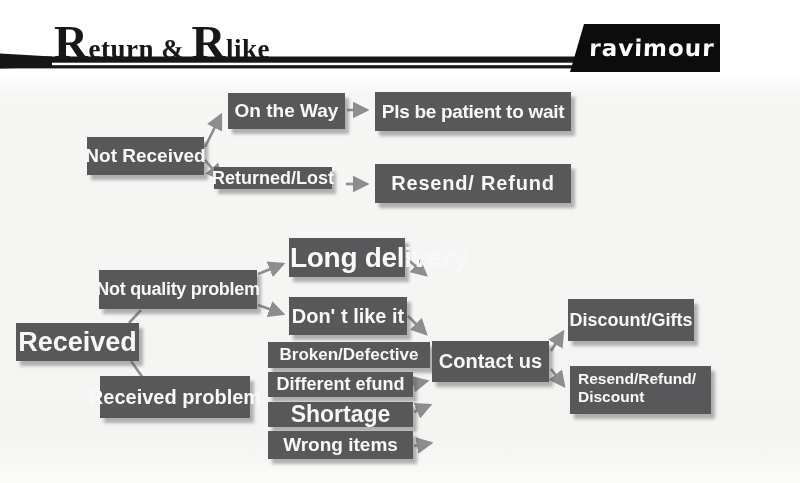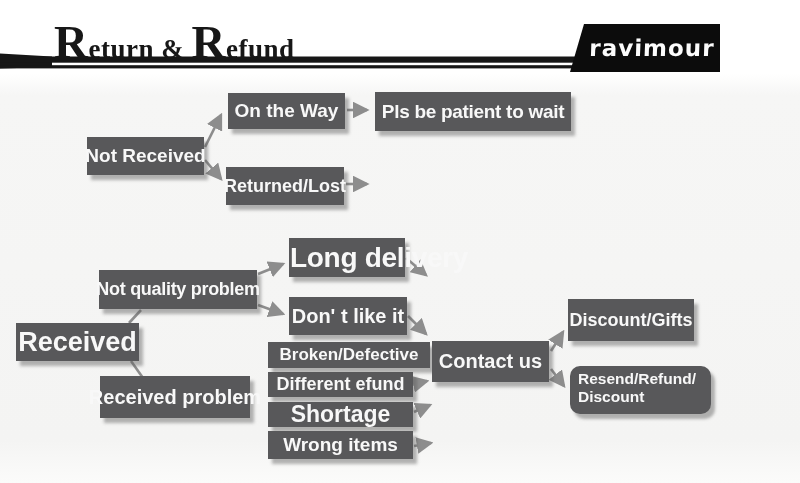--- a/index.html
+++ b/index.html
@@ -31,53 +31,53 @@
   .node{
     position:absolute;
     background:var(--box-bg,#58585a);
     color:var(--box-text,#f8f8f8);
     display:flex;align-items:center;justify-content:center;
     white-space:nowrap;font-weight:600;
     box-shadow:4px 5px 3px rgba(90,90,90,.45);
   }
   .n-not-received   {left:87px; top:137px;width:117px;height:38px;font-size:19px;}
   .n-on-the-way     {left:228px;top:93px; width:117px;height:36px;font-size:19px;}
-  .n-returned-lost  {left:226px;top:167px;width:118px;height:38px;font-size:18px;}
+  .n-returned-lost  {left:214px;top:167px;width:118px;height:22px;font-size:18px;}
   .n-pls-wait       {left:375px;top:92px; width:196px;height:39px;font-size:19px;letter-spacing:-.3px;}
   .n-resend-refund  {left:375px;top:164px;width:196px;height:39px;font-size:20px;font-weight:700;letter-spacing:.8px;}
   .n-received       {left:16px; top:323px;width:123px;height:38px;font-size:27px;}
   .n-not-quality    {left:99px; top:270px;width:158px;height:39px;font-size:18px;letter-spacing:-.3px;}
   .n-long-delivery  {left:289px;top:238px;width:115px;height:39px;font-size:28px;justify-content:flex-start;padding-left:1px;letter-spacing:-.3px;}
   .n-dont-like      {left:289px;top:297px;width:118px;height:38px;font-size:20px;}
   .n-quality        {left:100px;top:376px;width:150px;height:42px;font-size:20px;}
   .n-broken         {left:268px;top:342px;width:162px;height:26px;font-size:17px;}
   .n-diff-color     {left:268px;top:372px;width:145px;height:25px;font-size:18px;}
   .n-shortage       {left:268px;top:402px;width:145px;height:25px;font-size:23px;}
   .n-wrong-items    {left:268px;top:431px;width:145px;height:28px;font-size:19px;}
   .n-contact-us     {left:432px;top:341px;width:117px;height:41px;font-size:20px;}
   .n-discount-gifts {left:568px;top:299px;width:126px;height:42px;font-size:18px;}
   .n-rrd            {left:570px;top:366px;width:131px;height:44px;font-size:15.5px;
                      white-space:normal;justify-content:flex-start;align-items:flex-start;
-                     padding:4px 2px 0 8px;line-height:1.18;text-align:left;border-radius:10px;}
+                     padding:4px 2px 0 8px;line-height:1.18;text-align:left;}
   .arrows{position:absolute;left:0;top:0;}
 </style>
 </head>
 <body>
 
 <div class="stage">
 
   <svg class="hdr-svg" width="800" height="85" aria-hidden="true">
     <polygon points="0,53.5 52,56.5 52,67 0,68.5" fill="#161616"></polygon>
     <rect x="0" y="56.5" width="576" height="6.2" fill="#161616"></rect>
     <rect x="0" y="65.2" width="576" height="3.2" fill="#161616"></rect>
     <polygon points="584,24 720,24 720,72 570,72" fill="#0c0c0c"></polygon>
   </svg>
 
   <div class="hdr-title">
-    <span class="cap">R</span><span class="rest">eturn</span><span class="rest"> &amp; </span><span class="cap">R</span><span class="rest">efund</span>
+    <span class="cap">R</span><span class="rest">eturn</span><span class="rest"> &amp; </span><span class="cap">R</span><span class="rest">like</span>
   </div>
 
   <div class="brand">ravimour</div>
 
   <svg class="arrows" width="800" height="483" aria-hidden="true">
     <defs>
       <marker id="ah" viewBox="0 0 10 10" refX="8.5" refY="5" markerWidth="6.5" markerHeight="6.5" orient="auto-start-reverse">
         <path d="M0,0 L10,5 L0,10 z" fill="#8d8d8d"></path>
       </marker>
     </defs>
@@ -102,20 +102,21 @@
 
       <line x1="551" y1="351" x2="563" y2="332" marker-end="url(#ah)"></line>
       <line x1="551" y1="369" x2="564" y2="386" marker-end="url(#ah)"></line>
     </g>
   </svg>
 
   <div class="node n-not-received">Not Received</div>
   <div class="node n-on-the-way">On the Way</div>
   <div class="node n-returned-lost">Returned/Lost</div>
   <div class="node n-pls-wait">Pls be patient to wait</div>
+  <div class="node n-resend-refund">Resend/ Refund</div>
 
   <div class="node n-received">Received</div>
   <div class="node n-not-quality">Not quality problem</div>
   <div class="node n-long-delivery">Long delivery</div>
   <div class="node n-dont-like">Don' t like it</div>
   <div class="node n-quality">Received problem</div>
   <div class="node n-broken">Broken/Defective</div>
   <div class="node n-diff-color">Different efund</div>
   <div class="node n-shortage">Shortage</div>
   <div class="node n-wrong-items">Wrong items</div>

